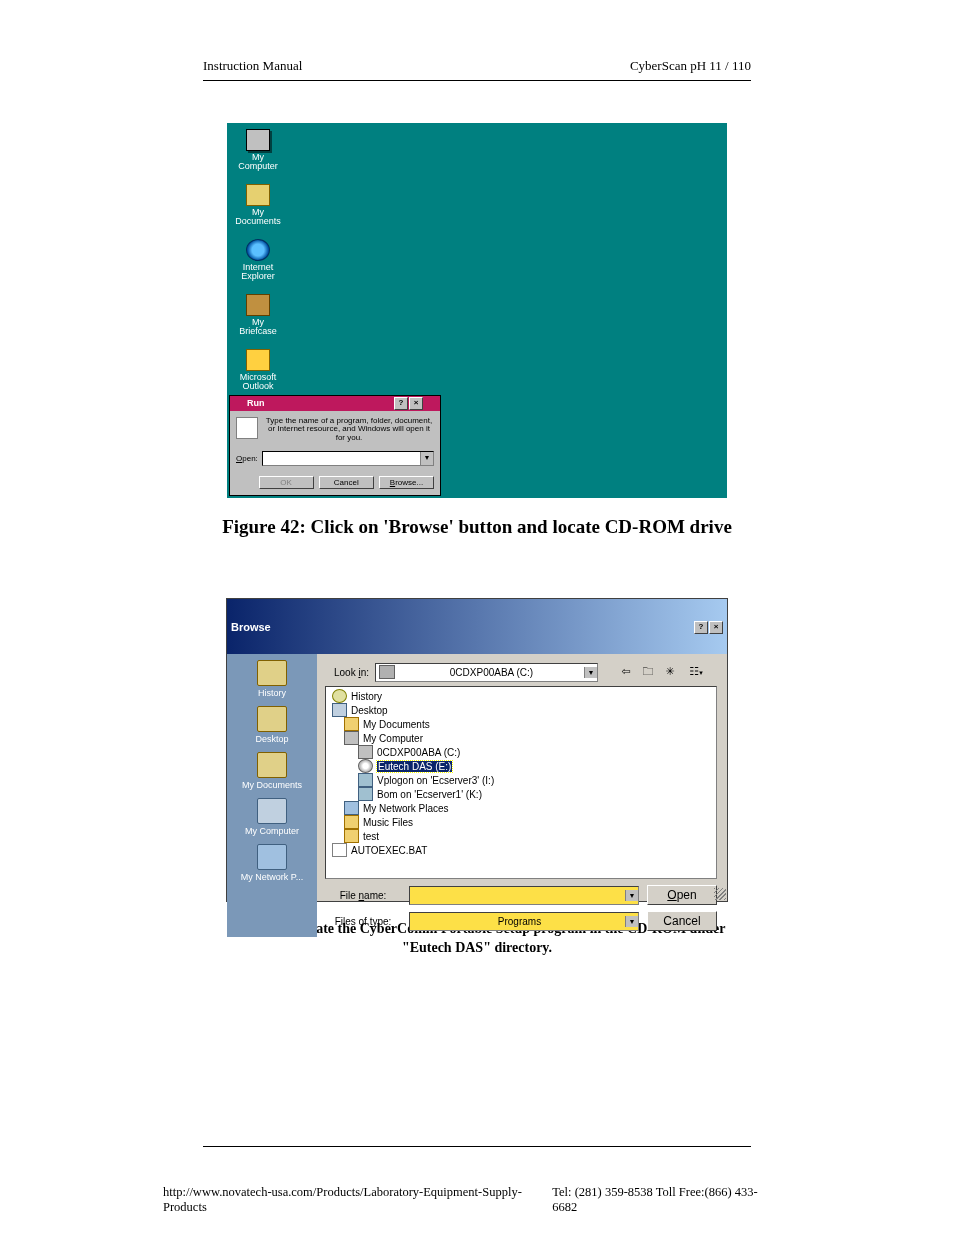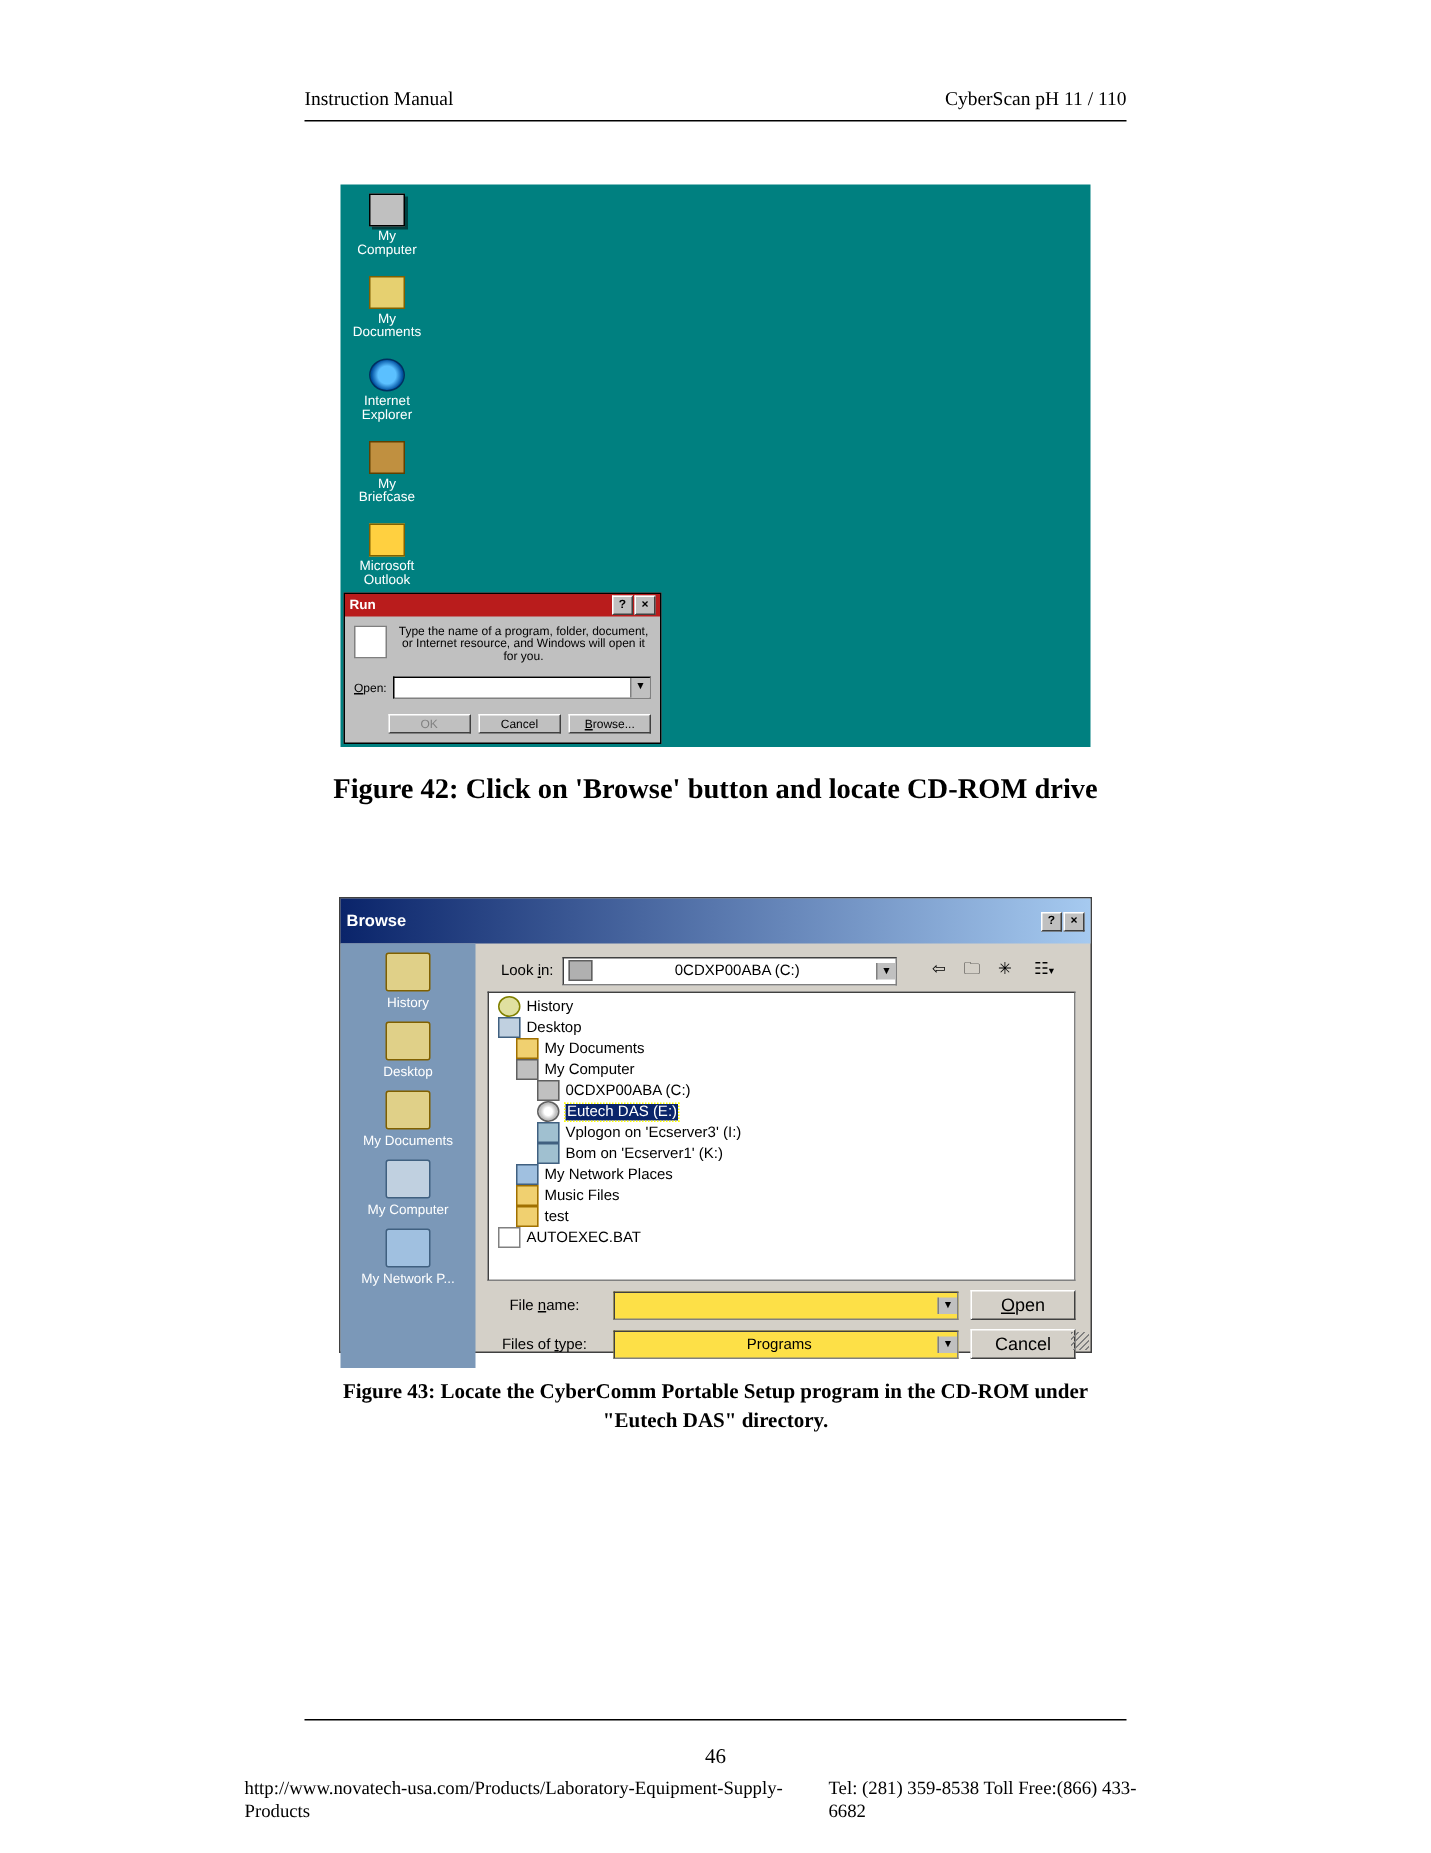--- a/index.html
+++ b/index.html
@@ -18,35 +18,35 @@
   .dicon { width: 50px; text-align: center; margin-bottom: 12px; }
   .dicon .ic { width: 22px; height: 20px; margin: 0 auto 2px auto; }
   .dicon .lbl { line-height: 1.05; max-width: 50px; }
   .ic-mycomp { background: #c0c0c0; border: 1px solid #000; box-shadow: 2px 2px 0 #004040; }
   .ic-mydocs { background: #e6d070; border: 1px solid #806000; }
   .ic-ie { width: 18px; height: 18px; border-radius: 50%; background: radial-gradient(circle, #5bc0ff 40%, #0050a0 70%); border: 1px solid #003060; }
   .ic-brief { background: #c09040; border: 1px solid #604000; }
   .ic-outlook { background: #ffd040; border: 1px solid #806000; }
   .ic-bin { background: #d0d0d0; border: 1px solid #606060; border-radius: 2px; }
   .run-dlg { position: absolute; left: 2px; bottom: 2px; width: 210px; background: #c0c0c0; border: 1px solid #000; font-size: 8px; color: #000; }
-  .run-title { background: #b91c1c; color: #fff; font-weight: bold; padding: 1px 3px; display: flex; justify-content: space-between; align-items: center; font-size: 9px; }
+  .run-title { background: #be185d; color: #fff; font-weight: bold; padding: 1px 17px; display: flex; justify-content: space-between; align-items: center; font-size: 9px; }
   .tbtn { background: #c0c0c0; color: #000; border: 1px solid #fff; border-right-color: #404040; border-bottom-color: #404040; width: 12px; height: 11px; font-size: 8px; line-height: 9px; text-align: center; display: inline-block; margin-left: 1px; font-weight: bold; }
   .run-body { padding: 6px; }
   .run-desc { display: flex; gap: 6px; }
   .run-icon { width: 20px; height: 20px; background: #fff; border: 1px solid #808080; flex: 0 0 20px; }
   .run-open { margin-top: 8px; display: flex; align-items: center; gap: 4px; }
   .run-open .lbl u { text-decoration: underline; }
   .run-input { flex: 1; background: #fff; border: 1px solid #808080; border-top-color: #000; border-left-color: #000; height: 13px; display: flex; }
   .combo-btn { width: 12px; background: #c0c0c0; border-left: 1px solid #808080; font-size: 7px; text-align: center; line-height: 11px; }
   .run-btns { text-align: right; margin-top: 10px; }
   .btn { display: inline-block; min-width: 45px; padding: 1px 4px; background: #c0c0c0; border: 1px solid #fff; border-right-color: #404040; border-bottom-color: #404040; font-size: 8px; margin-left: 3px; text-align: center; }
   .btn.disabled { color: #808080; }
   
   .shot2 { width: 500px; height: 302px; margin: 60px auto 0 auto; background: #d4d0c8; position: relative; font-family: Tahoma, Arial, sans-serif; font-size: 10px; color: #000; border: 1px solid #404040; }
-  .br-title { background: linear-gradient(to right, #0a246a, #a6caf0); color: #fff; font-weight: bold; padding: 8px 4px; display: flex; justify-content: space-between; align-items: center; font-size: 11px; }
+  .br-title { background: linear-gradient(to right, #0a246a, #a6caf0); color: #fff; font-weight: bold; padding: 20px 4px; display: flex; justify-content: space-between; align-items: center; font-size: 11px; }
   .br-body { display: flex; height: calc(100% - 19px); }
   .br-left { width: 90px; background: #7b98b8; padding-top: 6px; }
   .br-left .place { text-align: center; color: #fff; font-size: 9px; margin-bottom: 8px; }
   .br-left .place .pic { width: 28px; height: 24px; margin: 0 auto 2px auto; background: #e0d088; border: 1px solid #806000; border-radius: 2px; }
   .br-left .place.mycomp .pic { background: #c0d0e0; border-color: #406080; }
   .br-left .place.net .pic { background: #a0c0e0; border-color: #406080; }
   .br-main { flex: 1; padding: 8px 10px 6px 8px; display: flex; flex-direction: column; }
   .br-row1 { display: flex; align-items: center; gap: 6px; font-size: 10px; margin-bottom: 4px; }
   .br-row1 .lookin-lbl { min-width: 44px; text-align: right; }
   .br-combo { flex: 1; max-width: 218px; background: #fff; border: 1px solid #808080; border-top-color: #404040; border-left-color: #404040; height: 17px; display: flex; align-items: center; padding-left: 3px; }
@@ -254,19 +254,18 @@
             </div>
             <div class="btn2">Cancel</div>
           </div>
         </div>
       </div>
       <div class="resize-grip"></div>
     </div>
     <div class="fig-caption2">Figure 43: Locate the CyberComm Portable Setup program in the CD-ROM under "Eutech DAS" directory.</div>
   </div>
 
-  <div class="page-num">46</div>
   <div style="position:absolute; left:140px; right:140px; bottom:88px;" class="hr2"></div>
   <div class="footer">
     <span>http://www.novatech-usa.com/Products/Laboratory-Equipment-Supply-Products</span>
     <span>Tel: (281) 359-8538  Toll Free:(866) 433-6682</span>
   </div>
 </div>
 
 </body></html>

